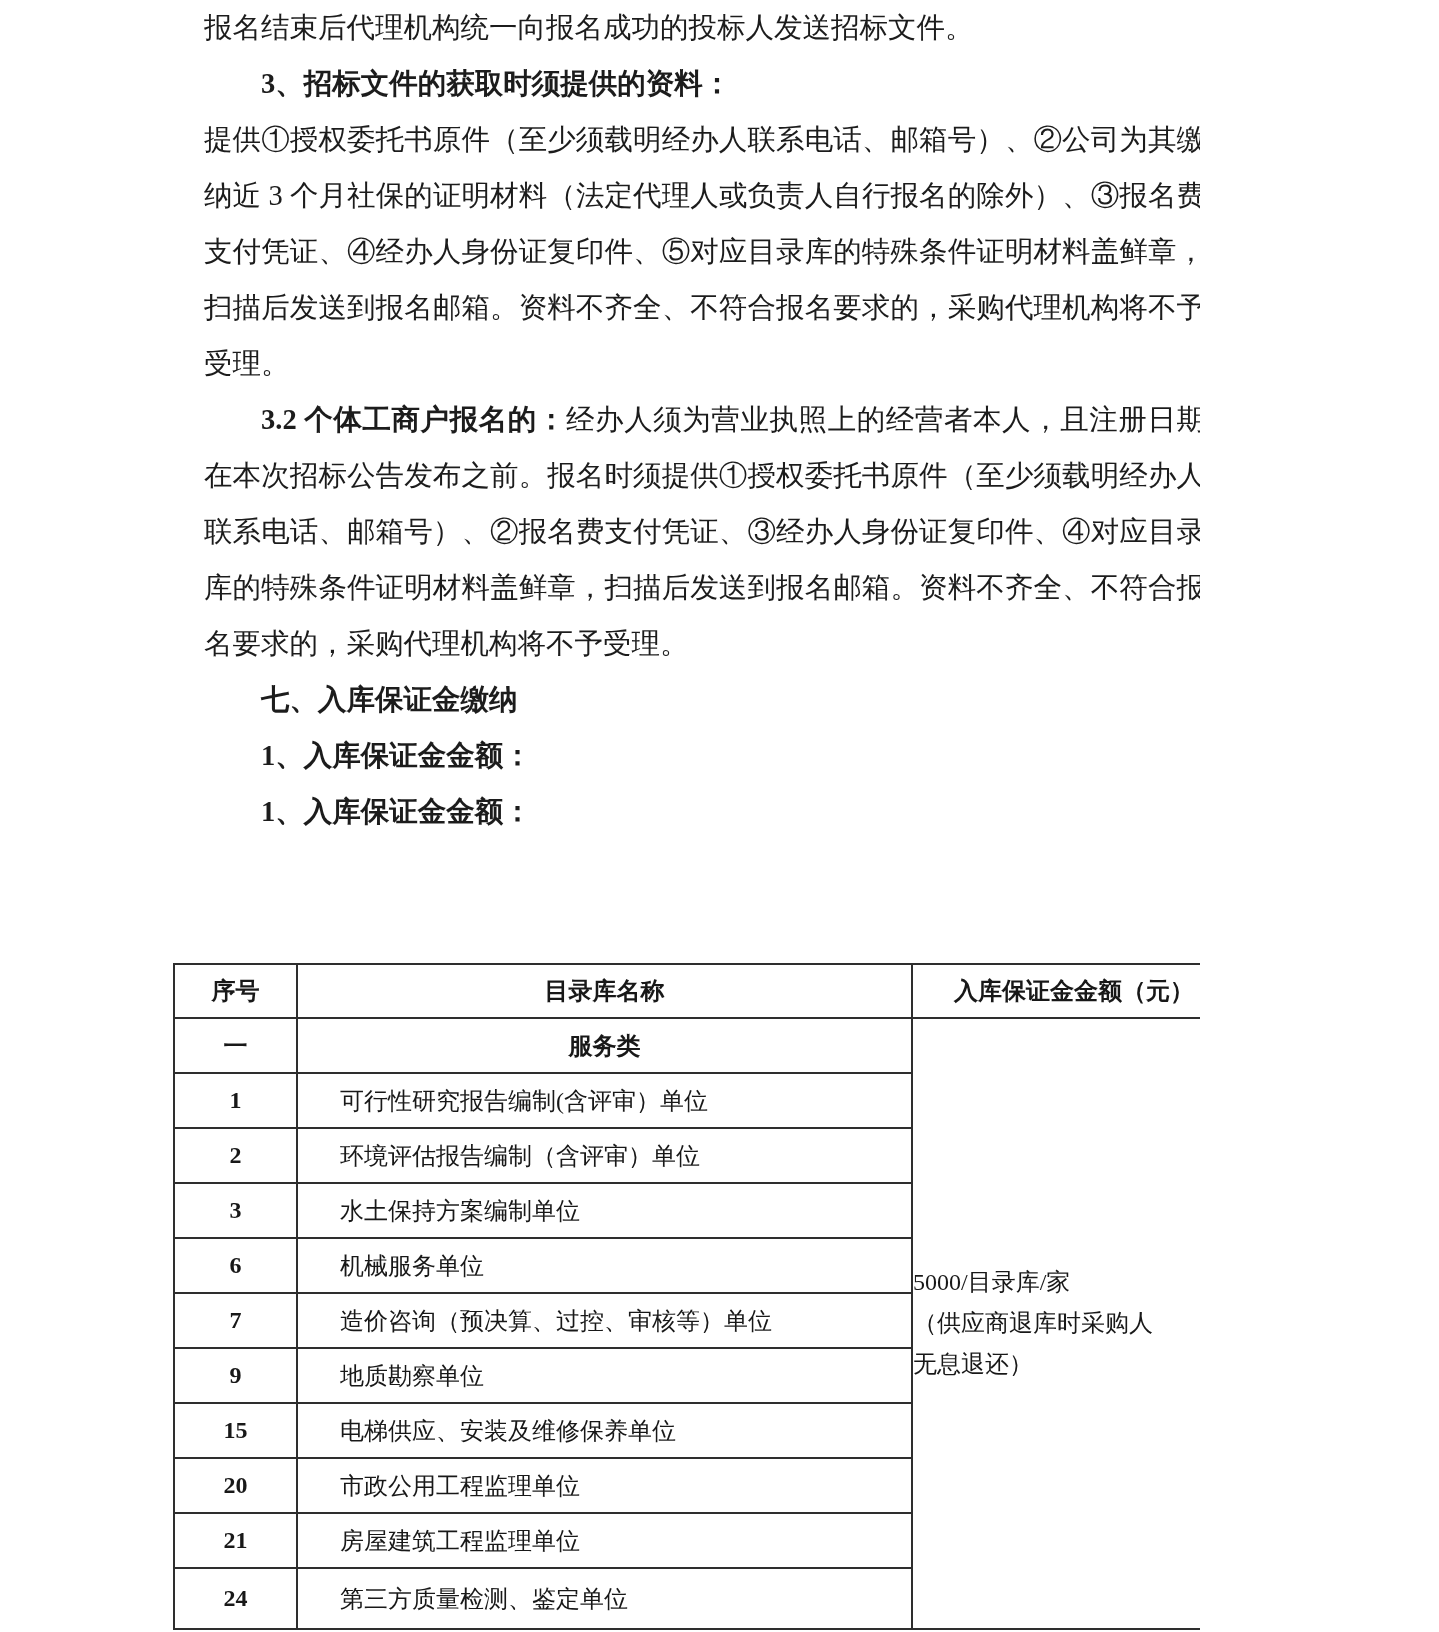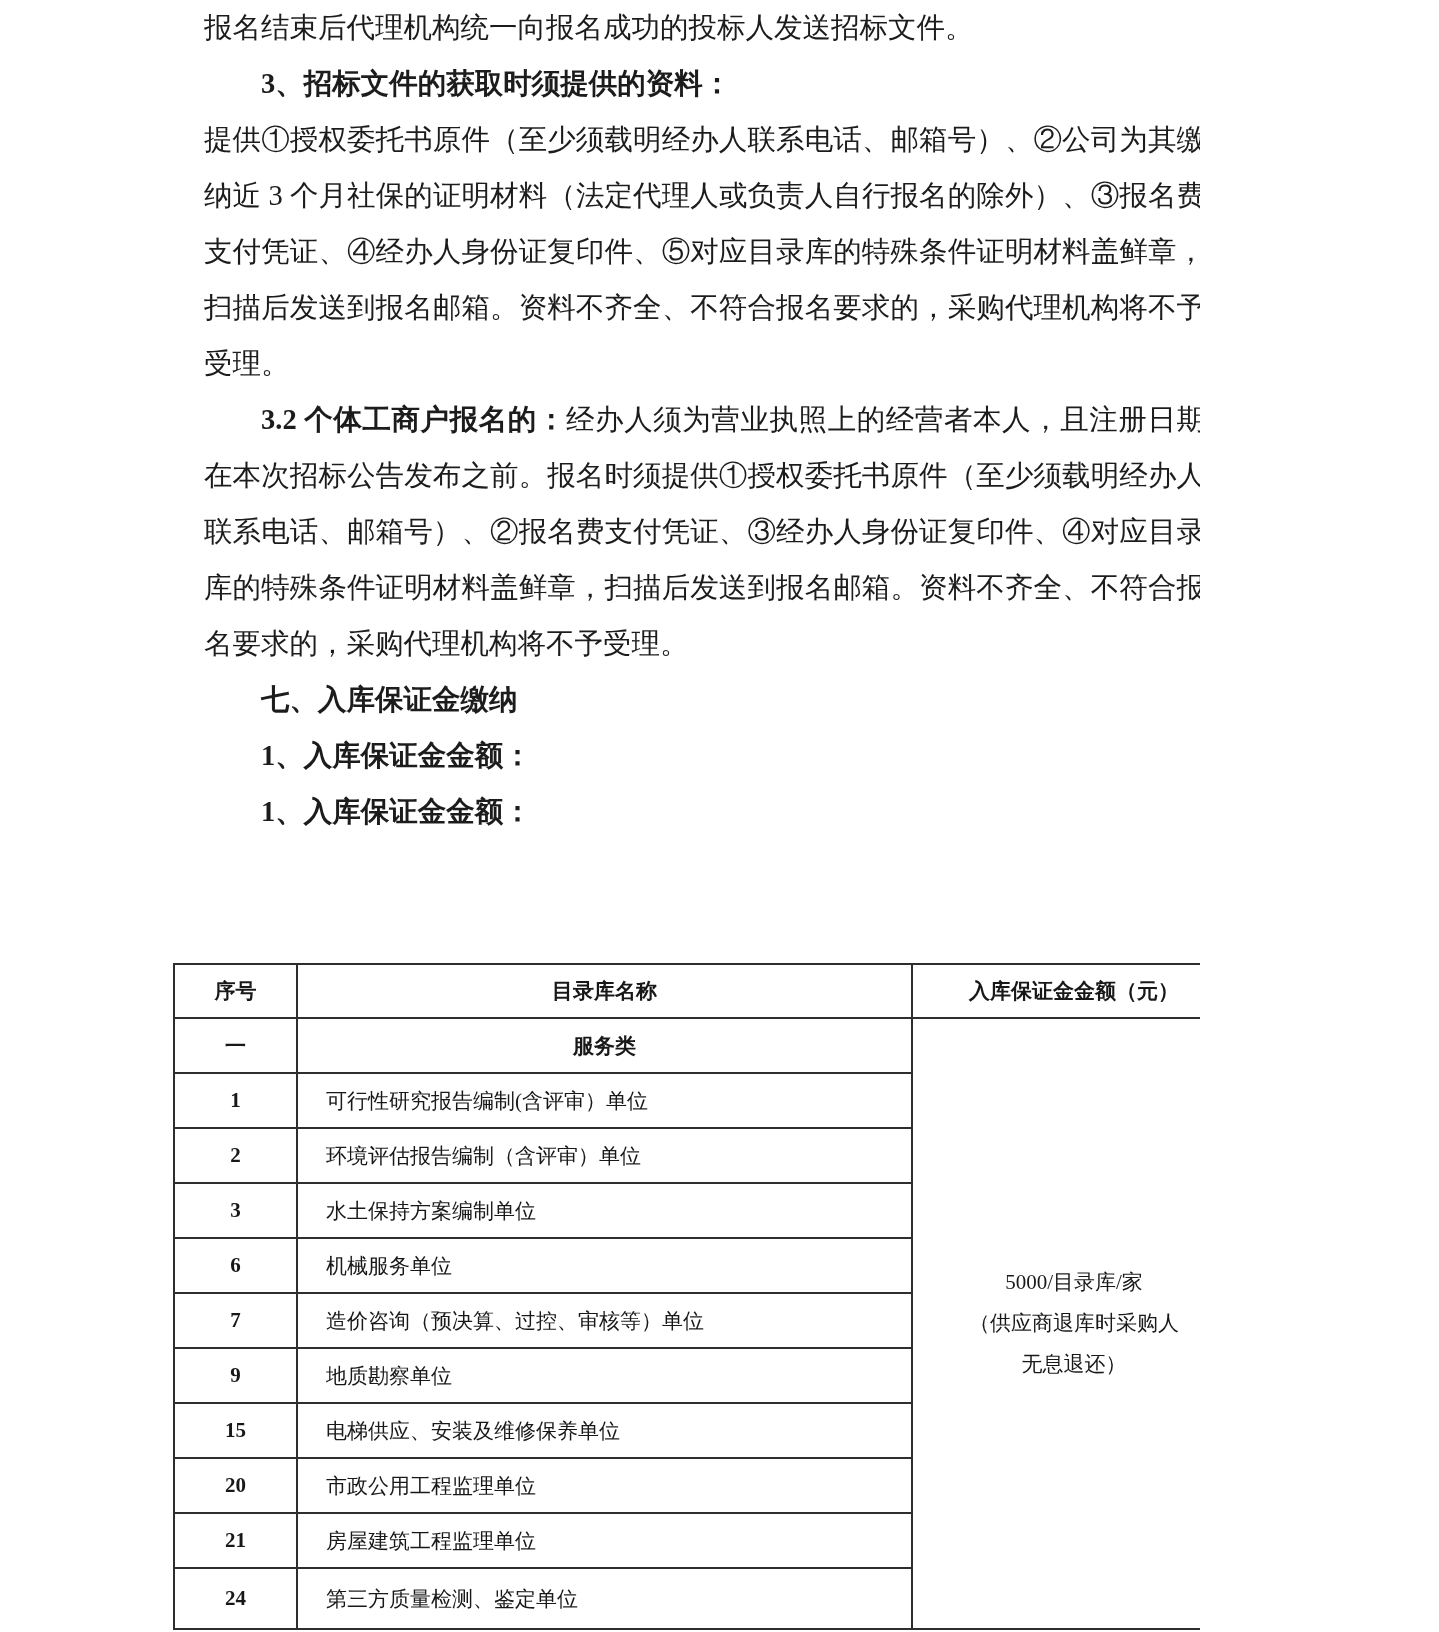--- a/index.html
+++ b/index.html
@@ -41,21 +41,21 @@
     font-weight: bold;
   }
   
   .doc-table {
     position: absolute;
     left: 173px;
     top: 963px;
     width: 1062px;
     border-collapse: collapse;
     table-layout: fixed;
-    font-size: 21px;
+    font-size: 24px;
     color: #181818;
   }
   .doc-table th,
   .doc-table td {
     border: 2px solid #2e2e2e;
     padding: 0;
     vertical-align: middle;
     overflow: hidden;
   }
   .doc-table thead tr {
@@ -68,25 +68,24 @@
   .c-no {
     text-align: center;
     font-weight: bold;
   }
   .c-name.center {
     text-align: center;
     font-weight: bold;
   }
   .c-name.item {
     text-align: left;
-    padding-left: 28px;
+    padding-left: 42px;
     font-weight: normal;
   }
   .c-deposit {
-    text-align: center;
     vertical-align: middle;
   }
   .dep-line {
     line-height: 41px;
   }
 </style>
 </head>
 <body>
 
 <div class="page">

